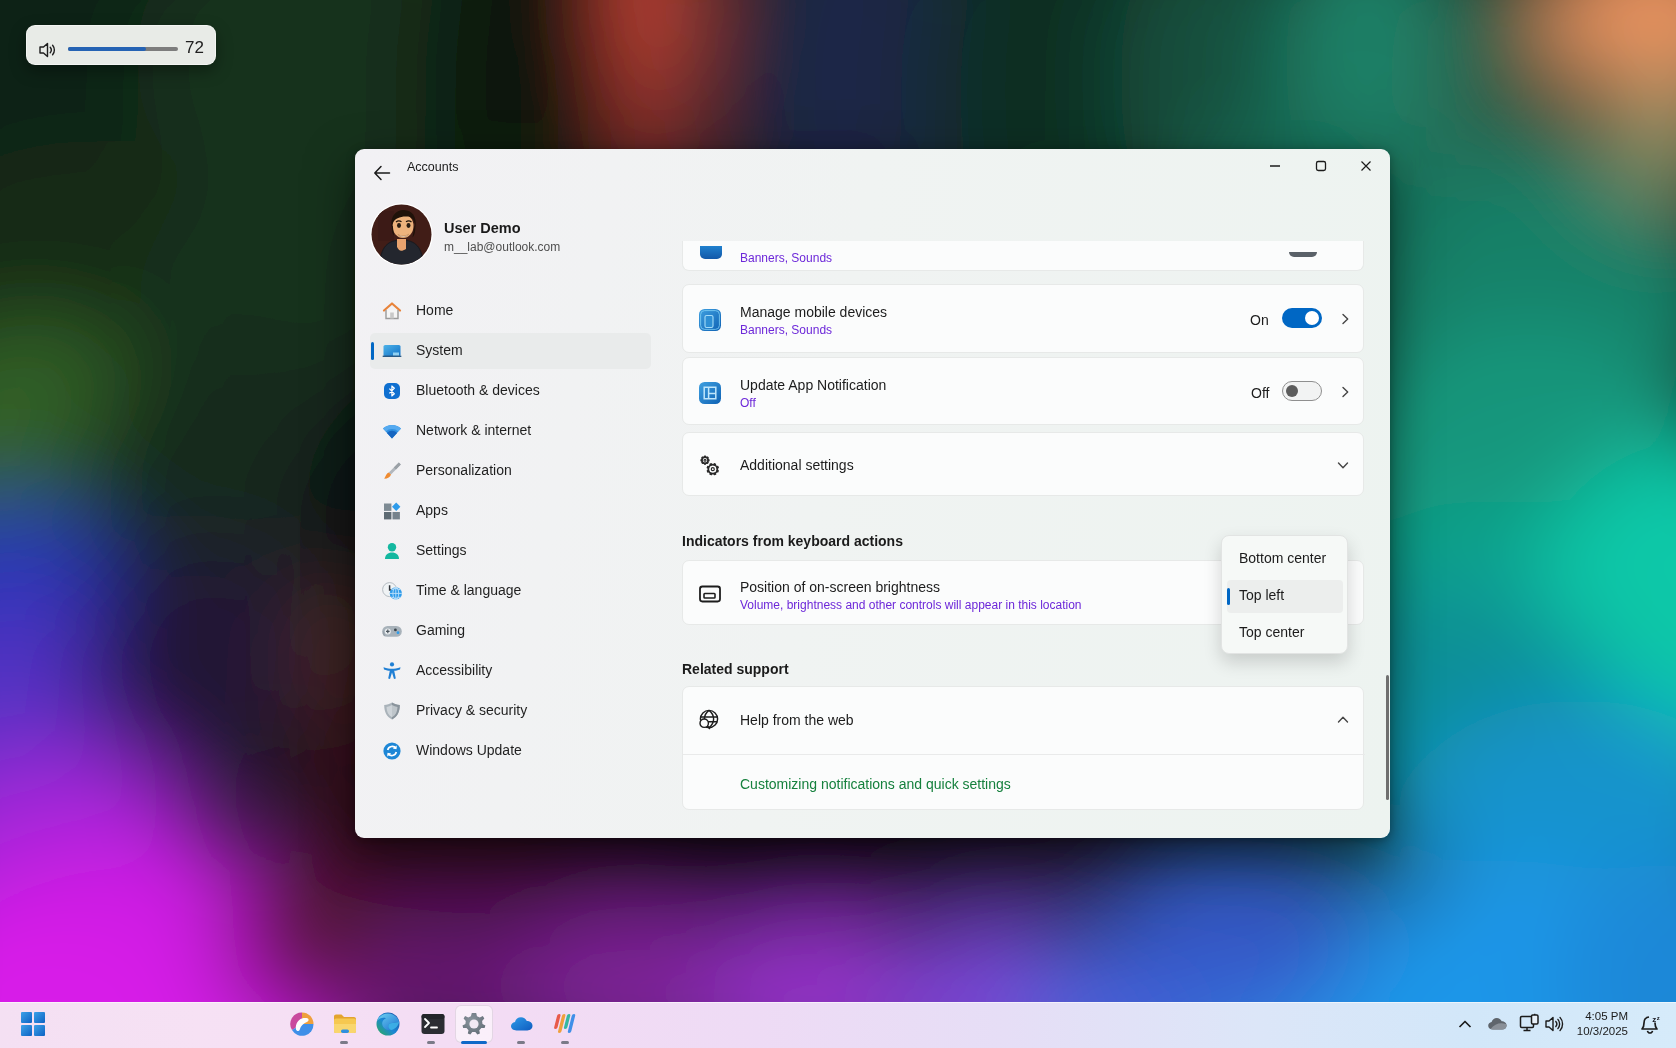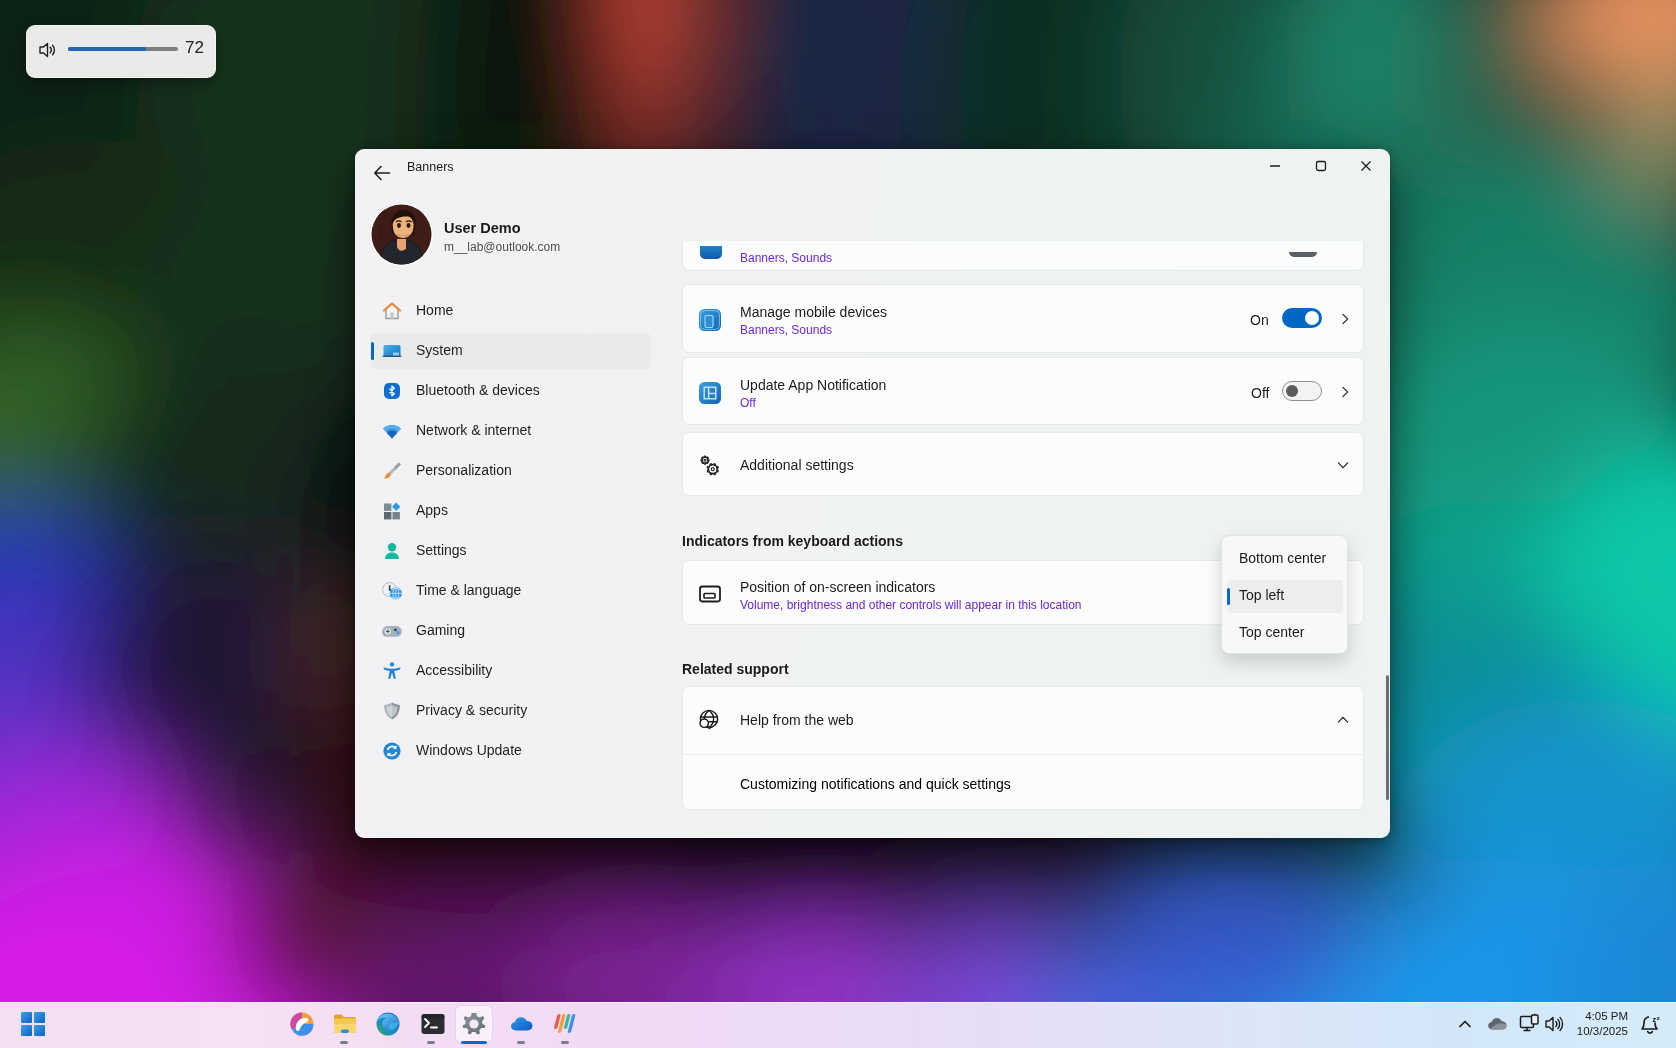--- a/index.html
+++ b/index.html
@@ -2,21 +2,21 @@
 <html><head>
 <meta charset="utf-8">
 <style>
 * { margin:0; padding:0; box-sizing:border-box; }
 html,body { width:1676px; height:1048px; overflow:hidden; font-family:"Liberation Sans", sans-serif; }
 #stage { position:absolute; inset:0; width:1676px; height:1048px; overflow:hidden; }
 
 #wall { position:absolute; inset:0; background:#0c1812; }
 #wall svg { position:absolute; left:0; top:0; }
 
-#osd { position:absolute; left:26px; top:25px; width:190px; height:53px; border-radius:9px;
+#osd { position:absolute; left:26px; top:25px; width:190px; height:40px; border-radius:9px;
  background:rgba(240,242,238,0.97); border:1px solid rgba(255,255,255,0.5);
  box-shadow:0 6px 16px rgba(0,0,0,0.35); display:flex; align-items:center; }
 #osd .track { position:absolute; left:41px; top:21px; width:110px; height:4px; border-radius:2px; background:#7d7d7d; }
 #osd .fill { position:absolute; left:0; top:0; width:78px; height:4px; border-radius:2px; background:#2563b4; }
 #osd .num { position:absolute; right:11px; top:12px; font-size:17px; color:#202020; }
 
 #win { position:absolute; left:355px; top:149px; width:1035px; height:689px; border-radius:9px;
  background:linear-gradient(100deg,#f2f1f4 0%, #f0f3f2 45%, #edf3f0 100%);
  box-shadow:0 18px 48px rgba(0,0,0,0.5), 0 2px 10px rgba(0,0,0,0.3); overflow:hidden; }
 #backarrow { position:absolute; left:17px; top:14px; width:20px; height:20px; }
@@ -156,21 +156,21 @@
     <div class="track">
         <div class="fill"></div>
       </div>
     <div class="num">72</div>
   </div>
 
   <div id="win">
     <svg id="backarrow" viewBox="0 0 20 20">
         <path d="M9 3.5 L2.8 10 L9 16.5 M3.2 10 L17.5 10" fill="none" stroke="#1b1b1b" stroke-width="1.5" stroke-linecap="round" stroke-linejoin="round"></path>
       </svg>
-    <div id="wtitle">Banners</div>
+    <div id="wtitle">Accounts</div>
     <svg class="cbtn" style="left:911px" viewBox="0 0 18 18">
         <path d="M4 9 L14 9" stroke="#1b1b1b" stroke-width="1.3"></path>
       </svg>
     <svg class="cbtn" style="left:957px" viewBox="0 0 18 18">
         <rect x="4.5" y="4.5" width="9" height="9" rx="1.8" fill="none" stroke="#1b1b1b" stroke-width="1.3"></rect>
       </svg>
     <svg class="cbtn" style="left:1002px" viewBox="0 0 18 18">
         <path d="M4.5 4.5 L13.5 13.5 M13.5 4.5 L4.5 13.5" stroke="#1b1b1b" stroke-width="1.2"></path>
       </svg>
 
@@ -388,40 +388,40 @@
             <path d="M2.5 5 L7 9.7 L11.5 5" fill="none" stroke="#454545" stroke-width="1.4" stroke-linecap="round" stroke-linejoin="round"></path>
           </svg>
       </div>
       <div class="shead" style="top:384px">Indicators from keyboard actions</div>
 
       <div class="card" style="top:411px; height:65px">
         <svg class="cic" style="top:21px" viewBox="0 0 24 24">
             <rect x="2" y="4.5" width="20" height="15" rx="2.4" fill="none" stroke="#1d1d1d" stroke-width="1.8"></rect>
             <rect x="6" y="11.5" width="11" height="4.5" rx="0.8" fill="none" stroke="#1d1d1d" stroke-width="1.6"></rect>
           </svg>
-        <div class="ct" style="top:18px">Position of on-screen indicators</div>
+        <div class="ct" style="top:18px">Position of on-screen brightness</div>
         <div class="cs" style="top:37px">Volume, brightness and other controls will appear in this location</div>
       </div>
       <div class="shead" style="top:512px">Related support</div>
 
       <div class="card" style="top:537px; height:124px">
         <svg class="cic" style="left:14px;top:21px" viewBox="0 0 24 24">
             <g fill="none" stroke="#1d1d1d" stroke-width="1.4">
               <circle cx="12" cy="11" r="8.6"></circle>
               <path d="M12 2.4 C8.8 4.8 7.4 7.8 7.4 11 C7.4 14.2 8.8 17.2 12 19.6 M12 2.4 C15.2 4.8 16.6 7.8 16.6 11 C16.6 14.2 15.2 17.2 12 19.6 M3.6 9 L20.4 9 M3.8 13.8 L20.2 13.8"></path>
               <circle cx="7.2" cy="15.2" r="4.2" fill="#fbfcfc"></circle>
               <path d="M10.3 18.3 L13 21"></path>
             </g>
           </svg>
         <div class="ct" style="top:25px">Help from the web</div>
         <svg class="chev" style="left:653px;top:26px" viewBox="0 0 14 14">
             <path d="M2.5 9 L7 4.3 L11.5 9" fill="none" stroke="#454545" stroke-width="1.4" stroke-linecap="round" stroke-linejoin="round"></path>
           </svg>
         <div style="position:absolute;left:0;top:67px;width:682px;height:1px;background:#e9eaea"></div>
-        <div style="position:absolute;left:57px;top:89px;font-size:14px;color:#000000">Customizing notifications and quick settings</div>
+        <div style="position:absolute;left:57px;top:89px;font-size:14px;color:#15803d">Customizing notifications and quick settings</div>
       </div>
       <div id="sbar"></div>
     </div>
   </div>
 
   <div id="menu">
     <div class="hl"></div>
     <div class="mpill"></div>
     <div class="mi" style="top:14px">Bottom center</div>
     <div class="mi" style="top:51px">Top left</div>

